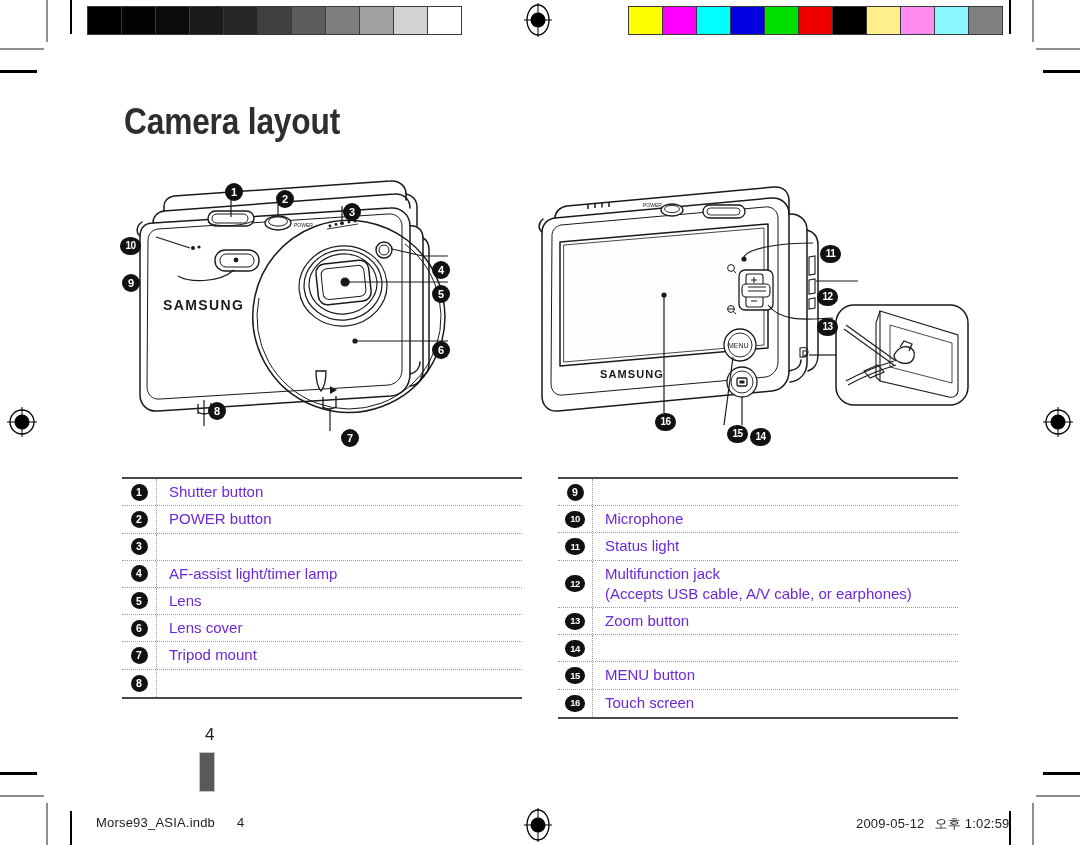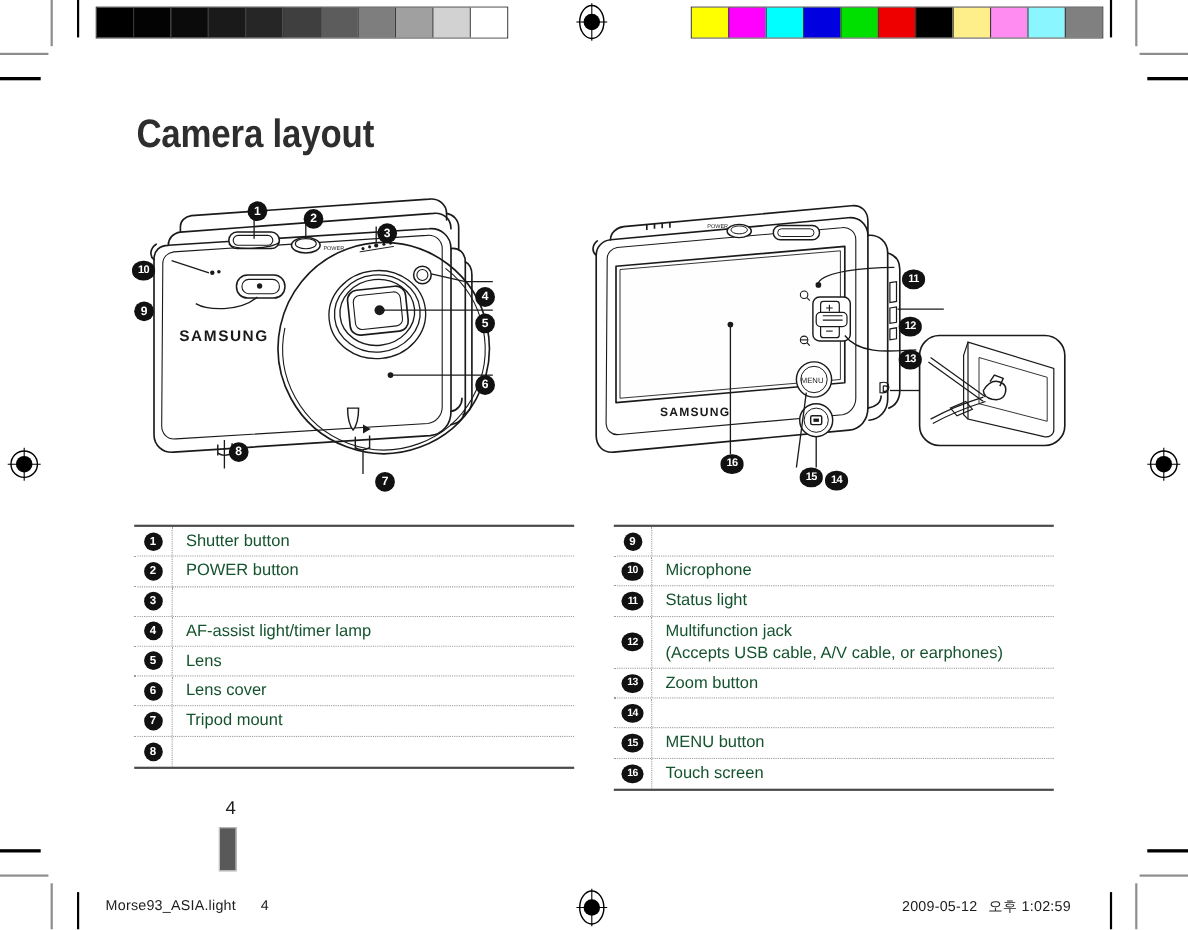--- a/index.html
+++ b/index.html
@@ -57,21 +57,21 @@
     border-bottom:1px dotted #9a9a9a;
     min-height:27px;
     box-sizing:border-box;
   }
   .legend .row:last-child{border-bottom:none;}
   .legend .numcell{
     width:34px;flex:0 0 34px;display:flex;align-items:center;justify-content:center;
     align-self:stretch;border-right:1px dotted #9a9a9a;
   }
   .legend .txtcell{
-    flex:1 1 auto;padding-left:12px;font-size:15px;color:#14532d;
+    flex:1 1 auto;padding-left:12px;font-size:15px;color:#6d28d9;
     line-height:1.35;padding-top:3px;padding-bottom:3px;
   }
   .legend .txtcell .l2{display:block;}
   .badge{
     width:17px;height:17px;border-radius:50%;
     background:#111;color:#fff;font-size:10.5px;font-weight:bold;
     display:flex;align-items:center;justify-content:center;line-height:1;
     box-sizing:border-box;
   }
   .badge.wide{width:20px;border-radius:48%;font-size:9.5px;letter-spacing:-0.6px;}
@@ -86,21 +86,21 @@
     background:#595959;border:1px solid #c4c4c4;box-sizing:border-box;
   }
 
   
   .footer-text{
     position:absolute;font-size:13px;color:#1d1d1d;
     letter-spacing:0.2px;
   }
   #footer-file{left:96px;top:815px;}
   #footer-page{left:237px;top:815px;}
-  #footer-date{left:820px;top:815px;}
+  #footer-date{left:856px;top:815px;}
   #footer-date .sep{display:inline-block;width:10px;}
 
   svg{display:block;overflow:visible;}
 </style>
 </head>
 <body>
 
 <div class="page">
 
   <div class="crop" style="left:46px;top:0;width:2px;height:42px;background:#8d8d8d;"></div>
@@ -537,19 +537,19 @@
             <span class="badge wide">16</span>
           </div>
           <div class="txtcell">Touch screen</div>
         </div>
       </div>
   </div>
 
   <div id="page-number">4</div>
   <div id="page-number-bar"></div>
 
-  <div class="footer-text" id="footer-file">Morse93_ASIA.light</div>
+  <div class="footer-text" id="footer-file">Morse93_ASIA.indb</div>
   <div class="footer-text" id="footer-page">4</div>
   <div class="footer-text" id="footer-date">
     <span>2009-05-12</span><span class="sep"></span><span>오후</span>&nbsp;<span>1:02:59</span>
   </div>
 
 </div>
 
 </body></html>

